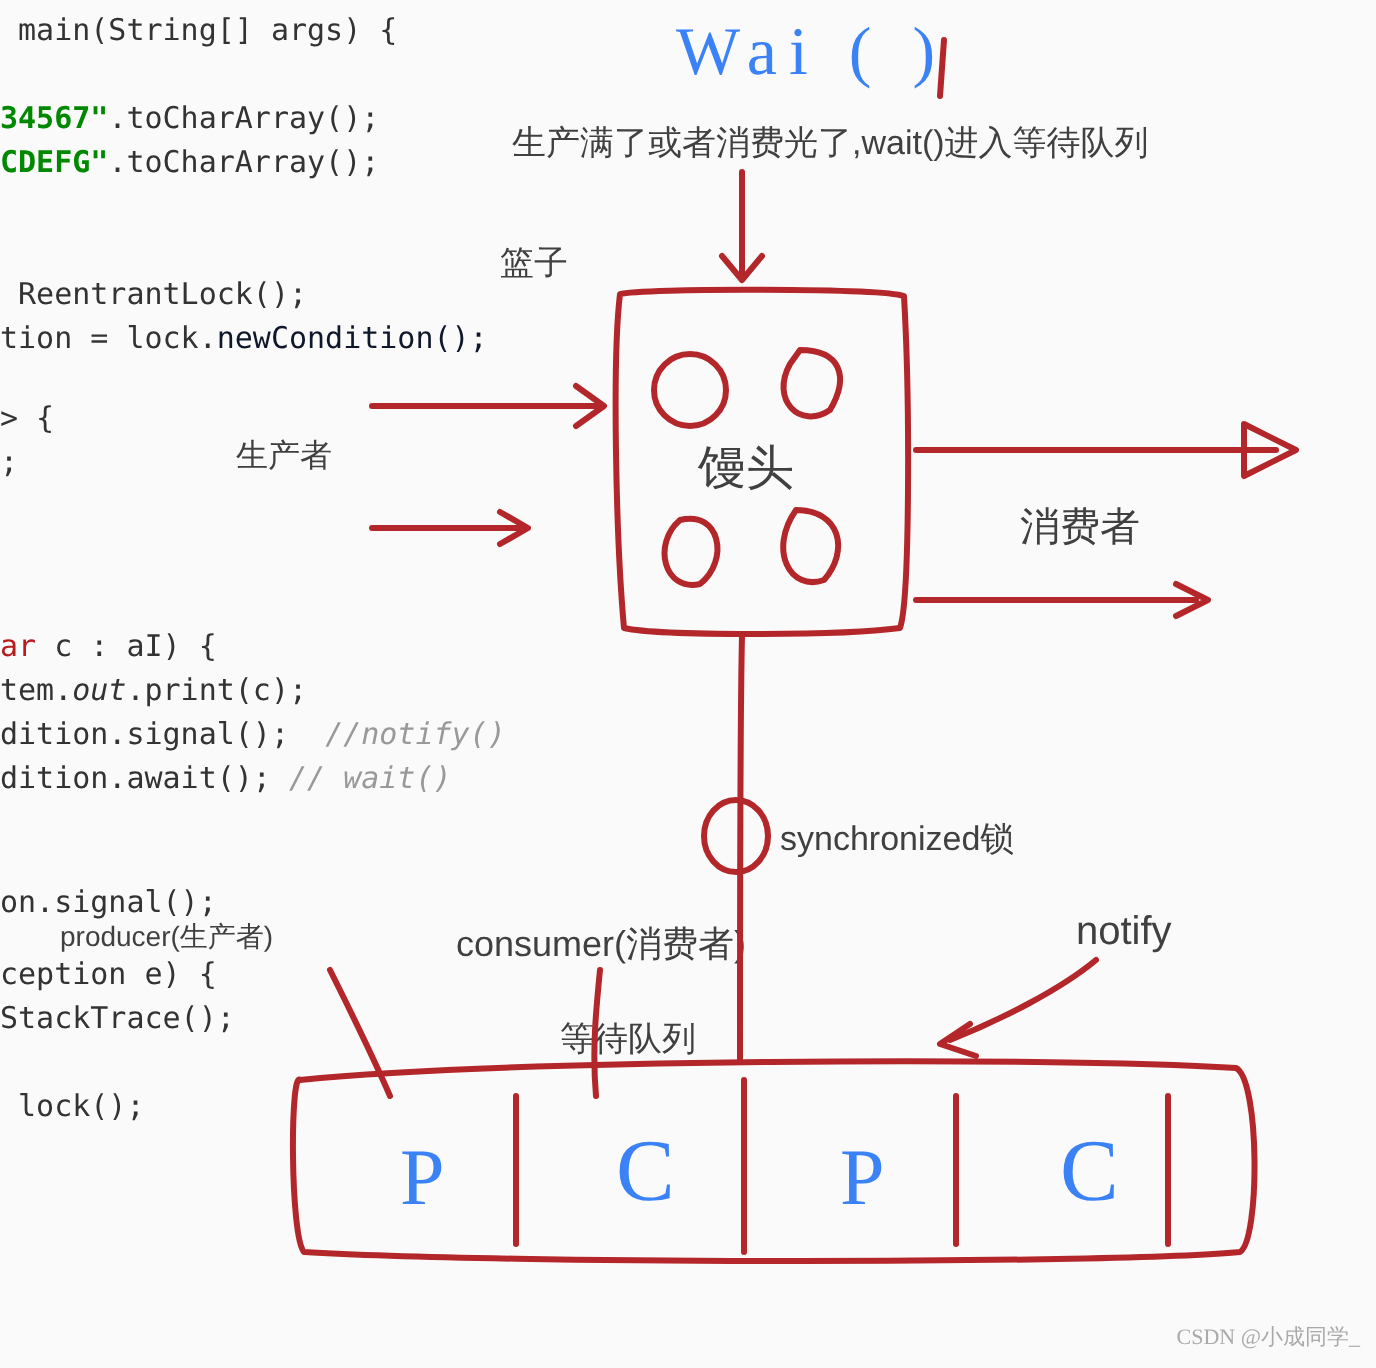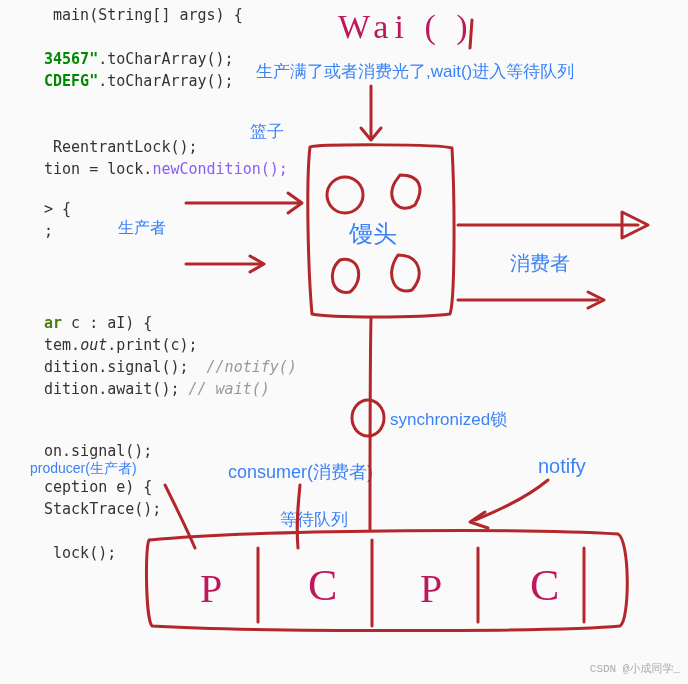--- a/index.html
+++ b/index.html
@@ -14,47 +14,47 @@
     color: #333;
   }
   .code-area {
     position: absolute;
     left: 0;
     top: 0;
     width: 300px;
     line-height: 22px;
     padding-top: 4px;
   }
-  .code-line { white-space: pre; padding-left: 44px; }
-  .kw { color: #4d7c0f; font-weight: bold; text-align: center; }
+  .code-line { white-space: pre; }
+  .kw { color: #b91c1c; font-weight: normal; text-align: center; }
   .str { color: #008800; font-weight: bold; }
-  .method { color: #8b5cf6; }
+  .method { color: #0f172a; }
   .comment { color: #999; font-style: italic; }
   .out-it { font-style: italic; }
   
   .anno {
     position: absolute;
-    color: #3b82f6;
+    color: #404040;
     font-family: "Microsoft YaHei", sans-serif;
     font-size: 17px;
     font-weight: 400;
   }
   .hand {
     position: absolute;
-    color: #be185d;
+    color: #3b82f6;
     font-family: cursive;
     font-weight: 400;
   }
   .watermark {
     position: absolute;
     right: 8px;
     bottom: 8px;
     font-size: 11px;
     color: #aaa;
-    font-family: Liberation Mono, monospace;
+    font-family: Liberation Serif, serif;
     margin-top: 24px;
   }
   svg.drawing {
     position: absolute;
     top: 0; left: 0;
     width: 688px; height: 684px;
     pointer-events: none;
   }
   svg.drawing path, svg.drawing line, svg.drawing rect, svg.drawing ellipse {
     stroke: #b3262a;

